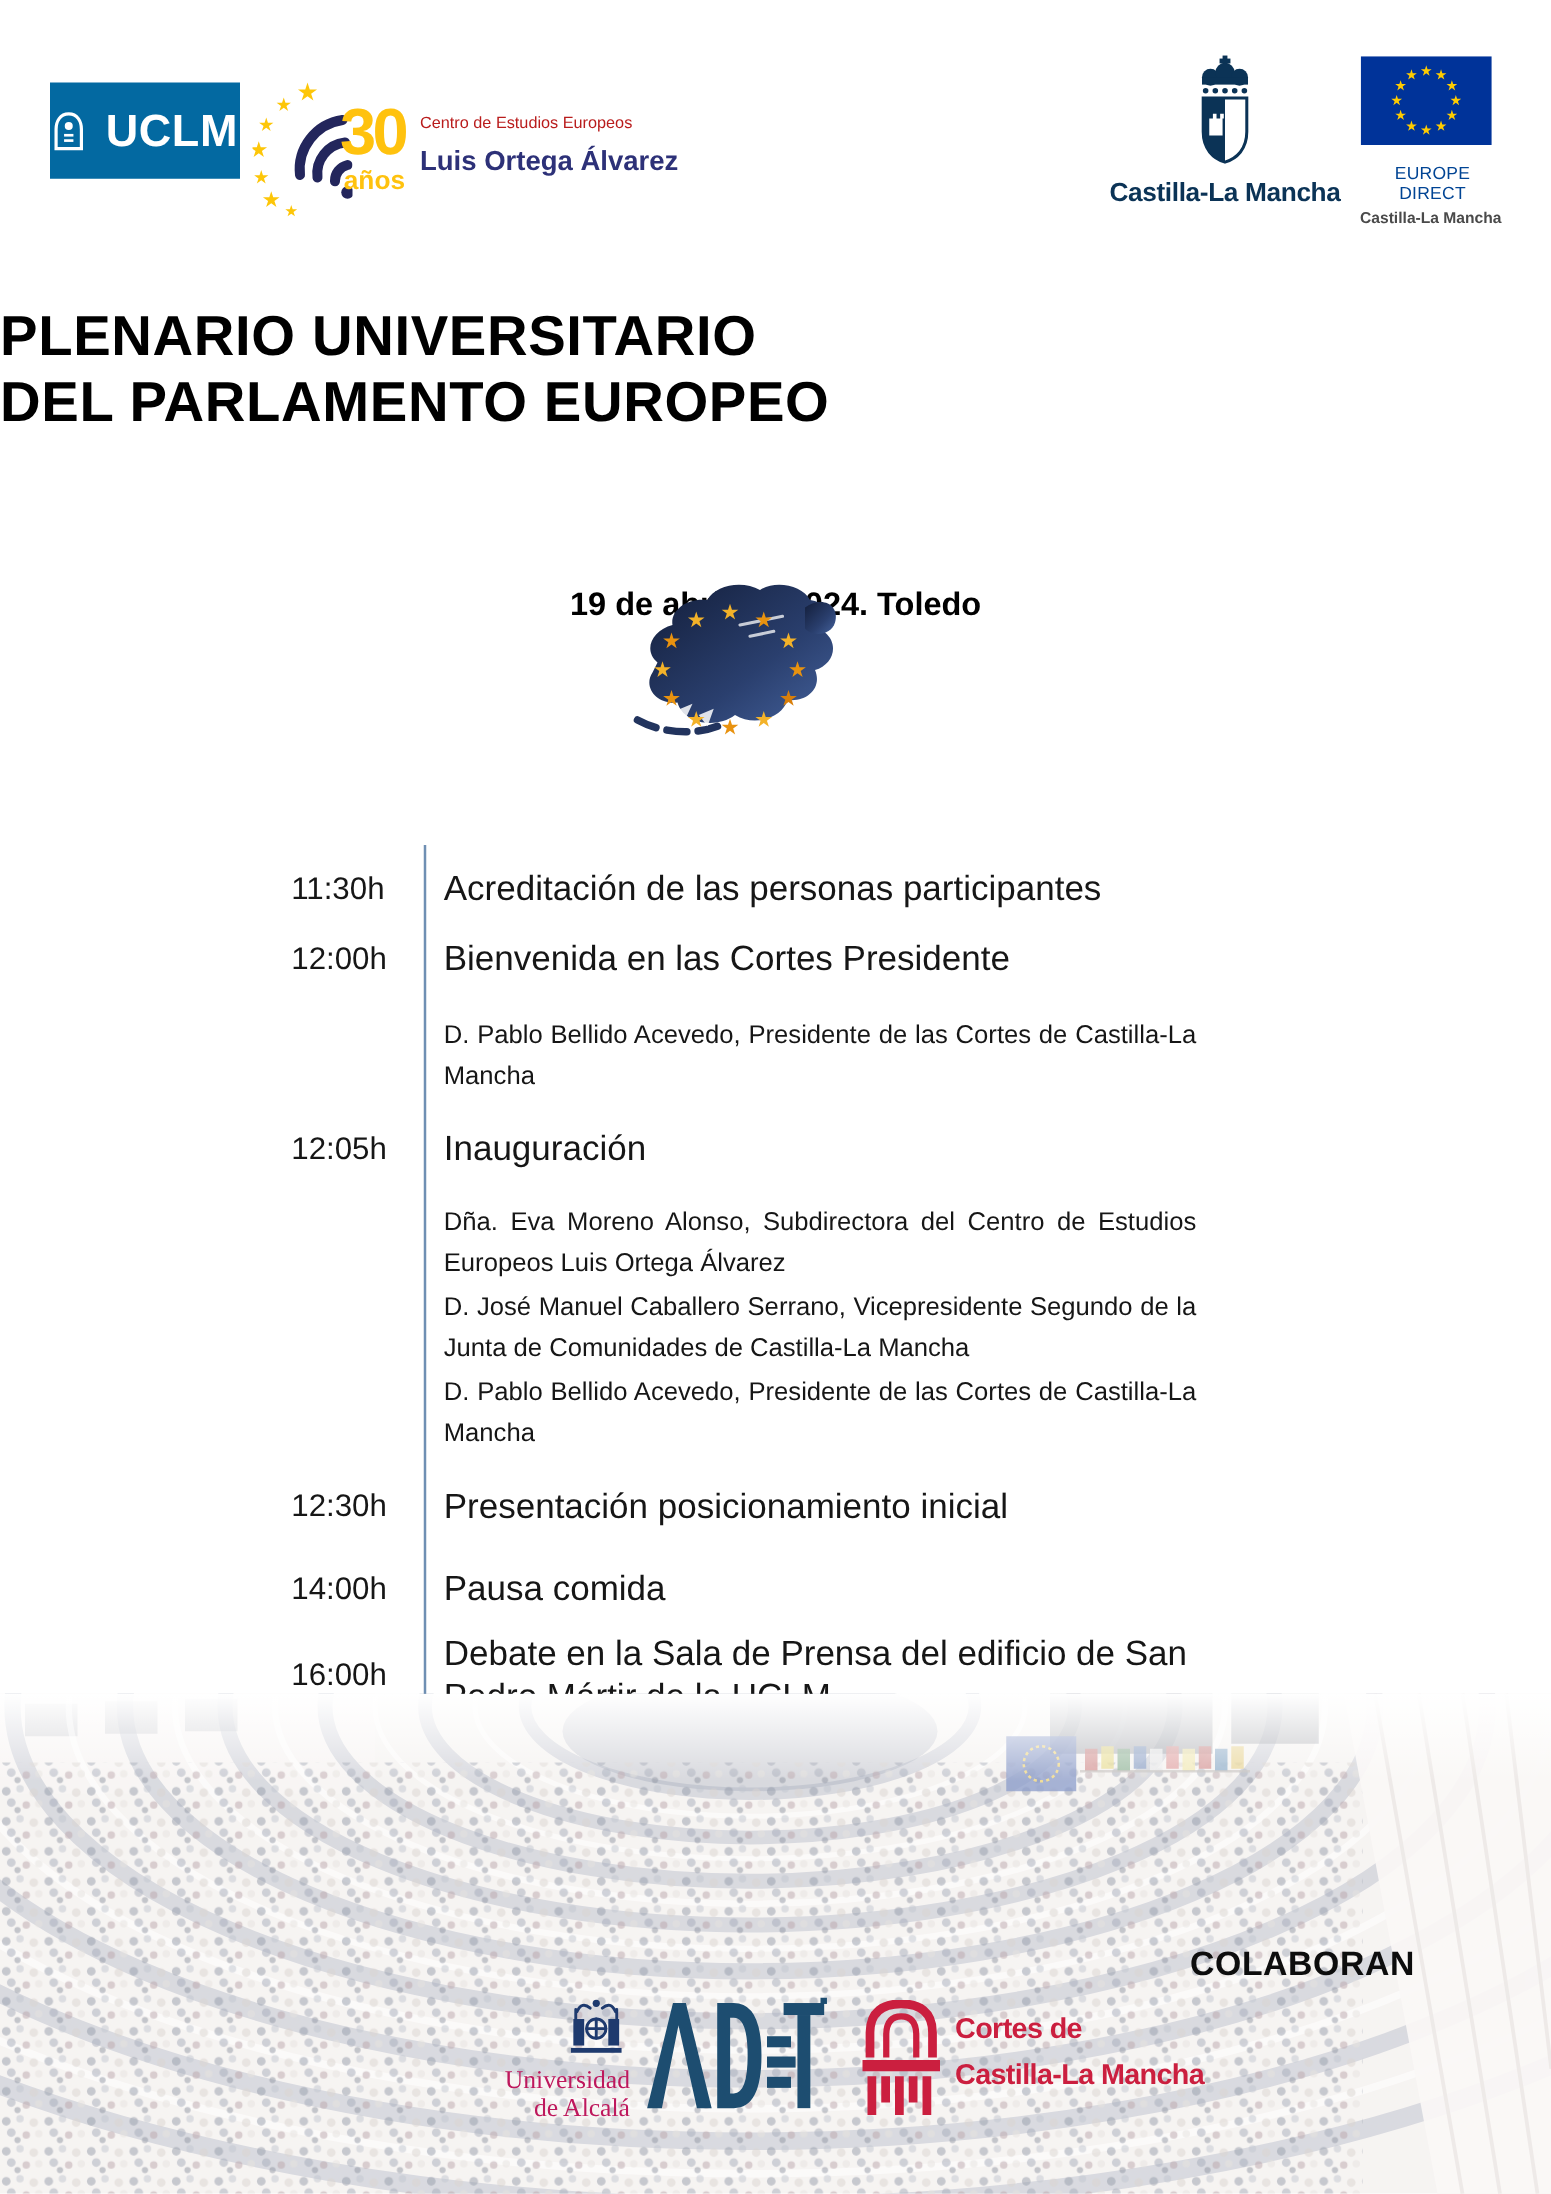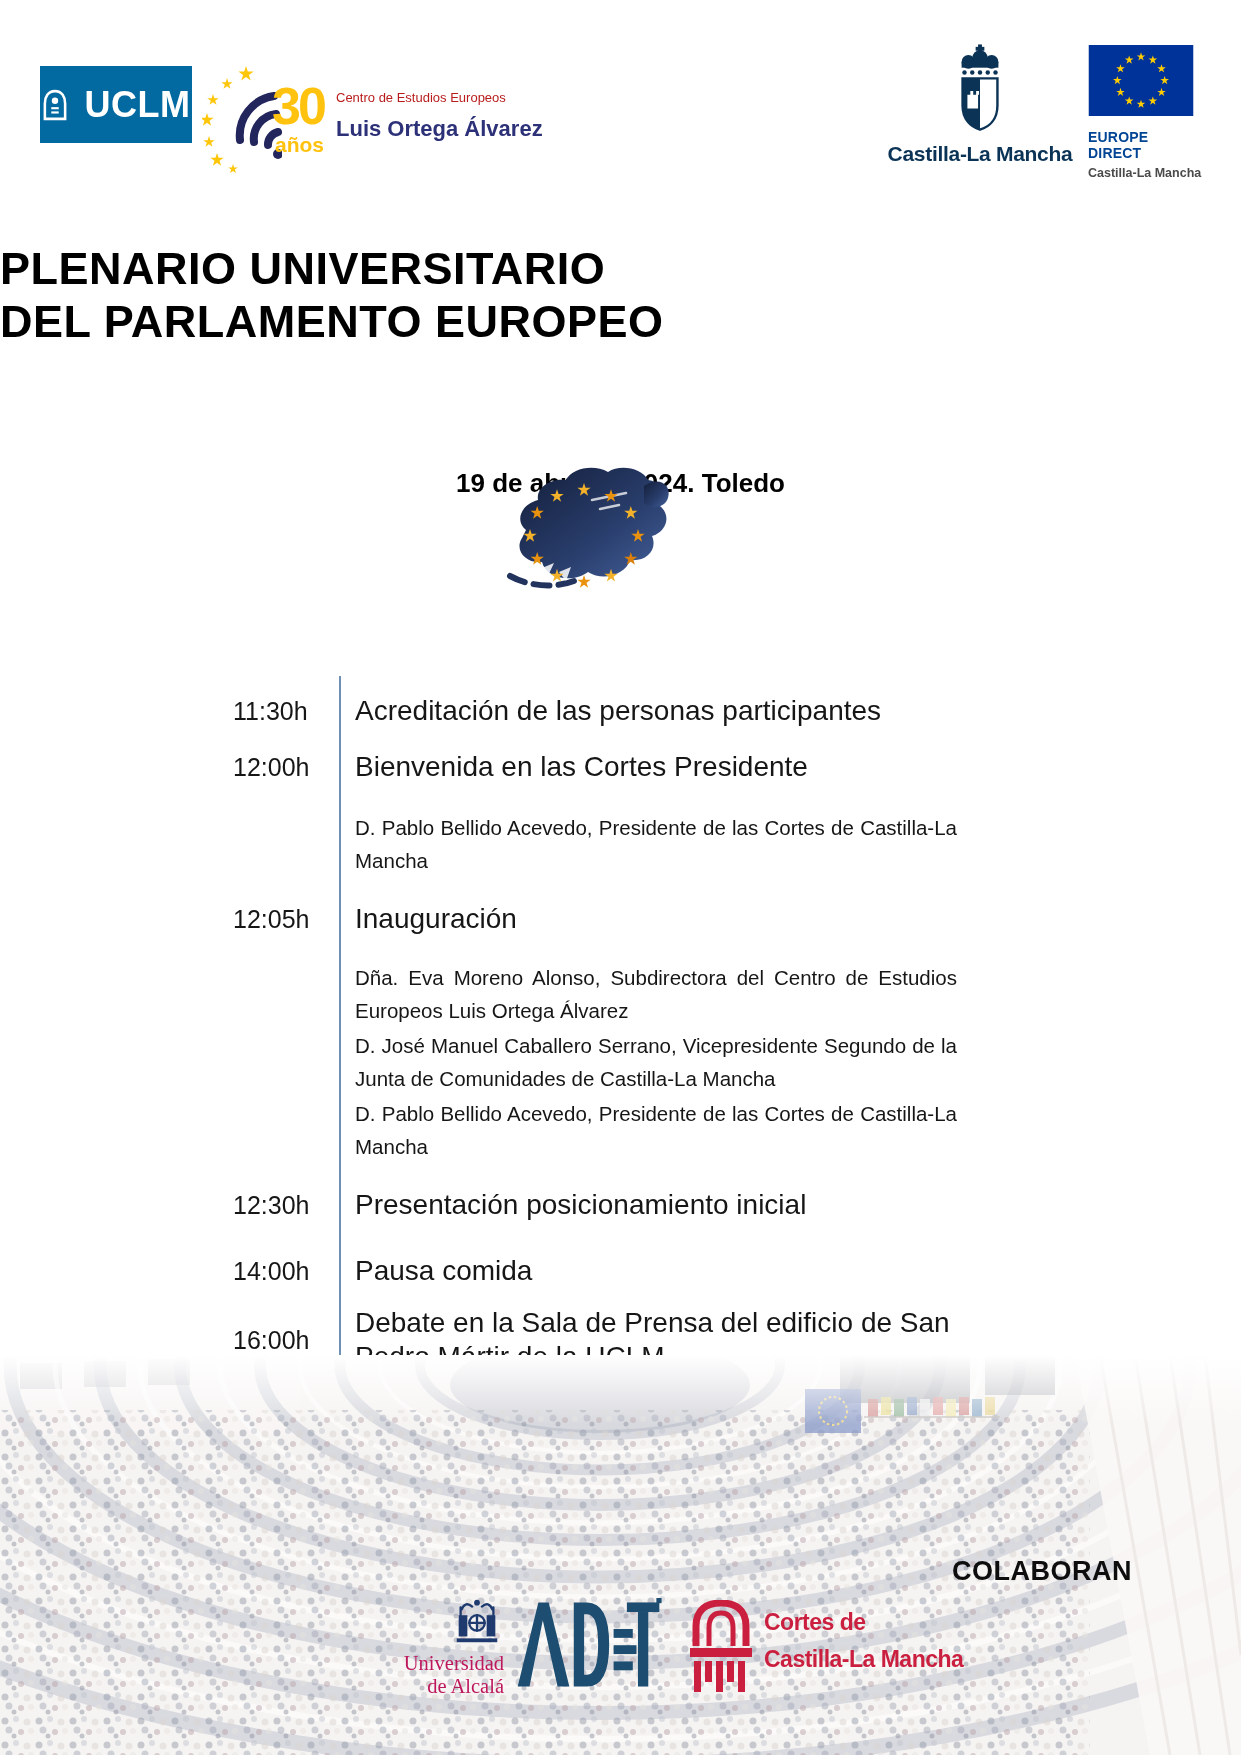--- a/index.html
+++ b/index.html
@@ -12,21 +12,21 @@
             display:flex;align-items:center;justify-content:center;gap:17px;}
   .uclm-text{color:#ffffff;font-weight:bold;font-size:36px;letter-spacing:.5px;}
   .cee{left:188px;top:58px;width:370px;height:120px;}
   .cee-num{left:84px;top:22px;font-size:52px;font-weight:bold;color:#ffc20e;letter-spacing:-3px;line-height:1;}
   .cee-anos{left:87px;top:76px;font-size:21px;font-weight:bold;color:#ffc20e;line-height:1;}
   .cee-l1{left:148px;top:33px;font-size:13px;color:#b91c1c;line-height:1;}
   .cee-l2{left:148px;top:60px;font-size:22px;font-weight:bold;color:#2d3178;line-height:1;}
   .clm{left:878px;top:44px;width:204px;text-align:center;}
   .clm-word{margin-top:4px;font-size:21px;font-weight:bold;color:#0b3356;letter-spacing:-0.3px;}
   .ed{left:1088px;top:45px;width:116px;}
-  .ed-l1{margin-top:9px;font-size:14px;font-weight:bold;color:#004494;letter-spacing:.2px;}
+  .ed-l1{margin-top:9px;font-size:14px;font-weight:normal;color:#004494;letter-spacing:.2px;text-align:center;}
   .ed-l2{margin-top:5px;font-size:12.5px;font-weight:bold;color:#4a4a4a;}
 
   
   .title{left:0;top:242px;width:1130px;text-align:left;font-size:45px;font-weight:bold;
          line-height:53px;color:#000;letter-spacing:.5px;}
   .dateline{left:0;top:436px;width:1241px;text-align:center;font-size:26px;font-weight:bold;color:#000;margin-top:32px;}
 
   
   .vline{left:339px;top:676px;width:2px;height:790px;background:#6f8fb3;}
   .srow{display:grid;grid-template-columns:106px 16px auto;align-items:center;left:233px;}

